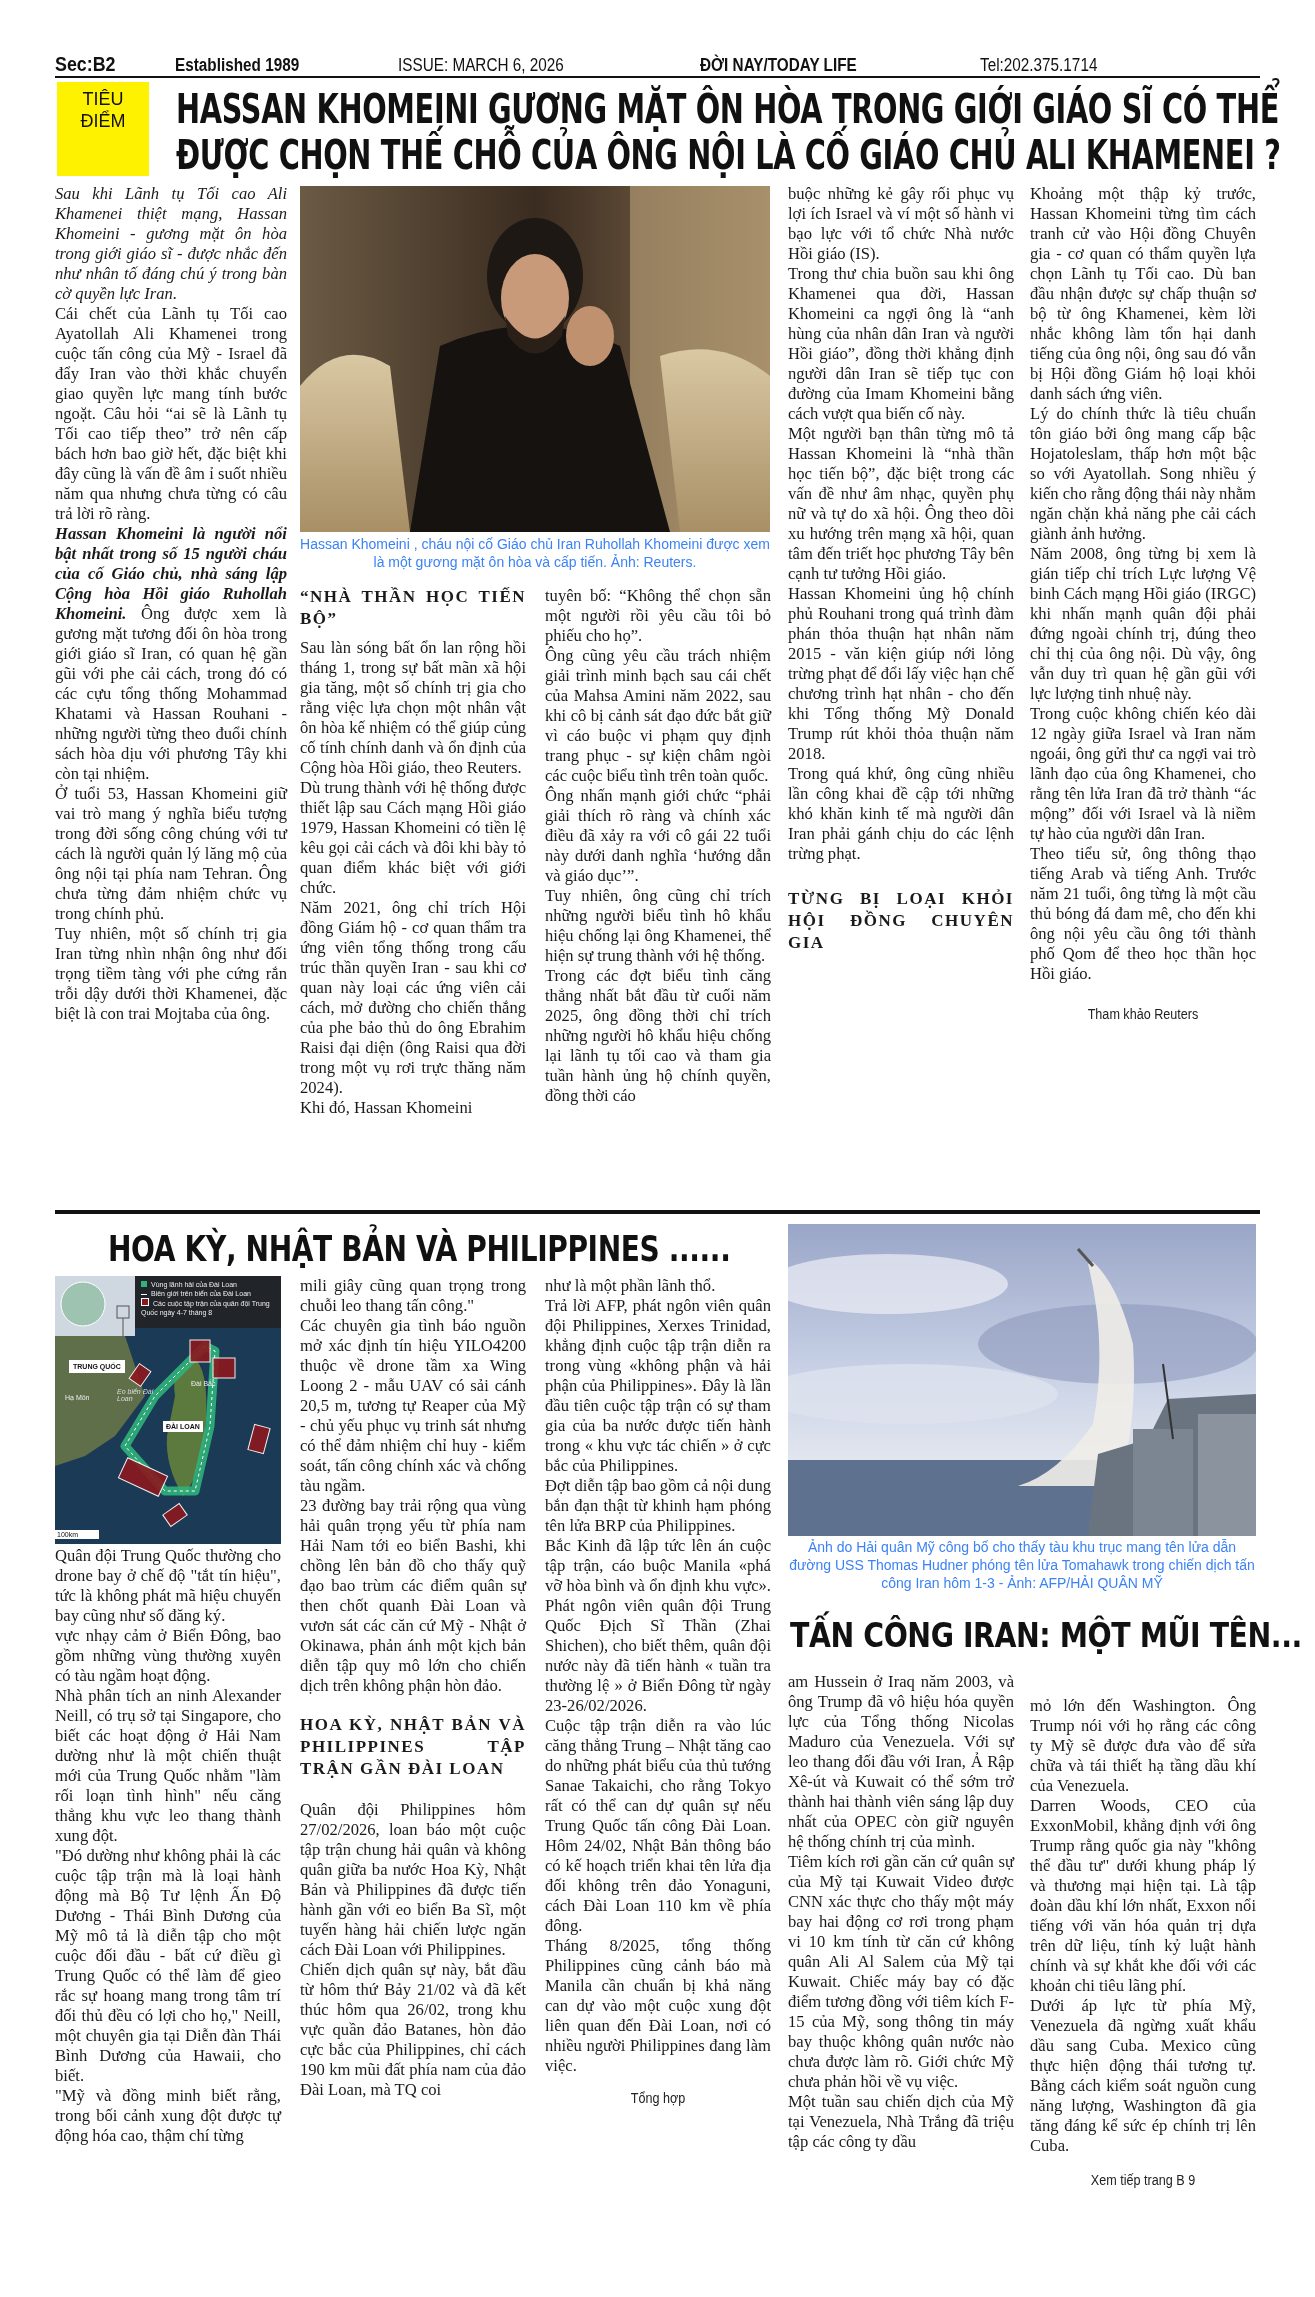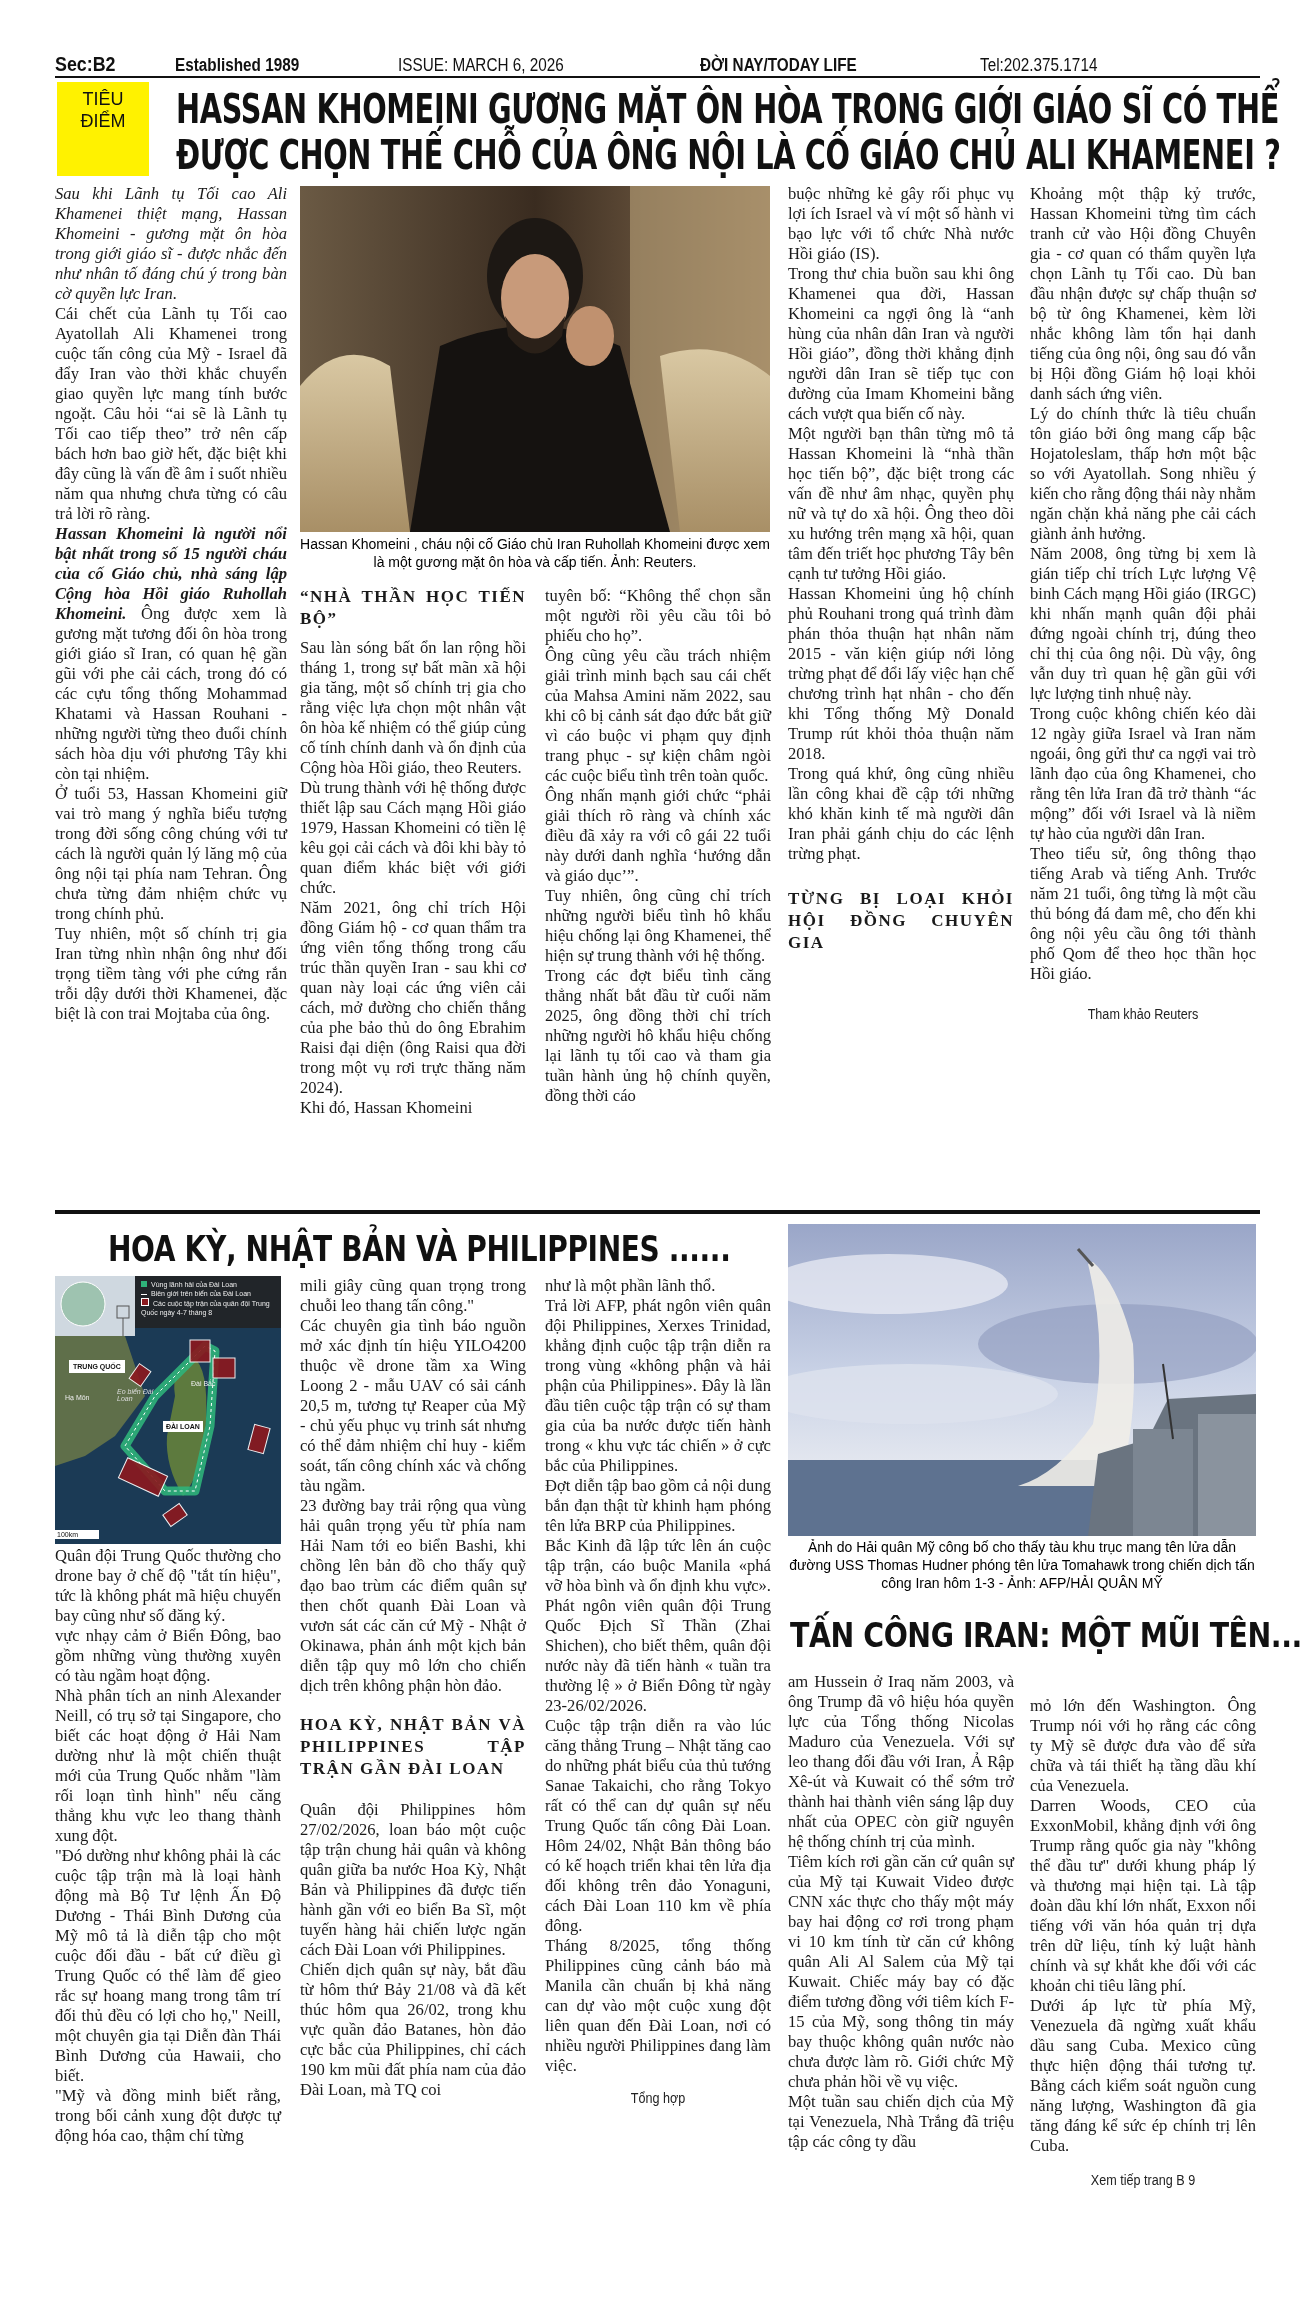--- a/index.html
+++ b/index.html
@@ -6,21 +6,21 @@
   body{width:1315px;height:2297px;position:relative;overflow:hidden;color:#111;}
   .abs{position:absolute;}
   .sans{font-family:"Liberation Sans","DejaVu Sans",sans-serif;}
   .col{position:absolute;font-family:"Liberation Serif","DejaVu Serif",serif;font-size:16.6px;line-height:20px;text-align:justify;color:#1a1a1a;}
   .col p{margin:0;}
   .col .it{font-style:italic;}
   .col .bi{font-style:italic;font-weight:bold;}
   .sub{font-family:"Liberation Serif","DejaVu Serif",serif;font-weight:bold;font-size:17px;line-height:22px;letter-spacing:1.5px;text-align:justify;margin:0;}
   .hdr{font-family:"Liberation Sans","DejaVu Sans",sans-serif;font-size:18px;font-weight:bold;top:55px;transform:scaleX(0.85);transform-origin:left;}
   .headline{font-family:"DejaVu Sans","Liberation Sans",sans-serif;font-weight:900;color:#111;transform:scaleX(0.72);transform-origin:left top;white-space:nowrap;letter-spacing:-0.5px;}
-  .caption{font-family:"Liberation Sans","DejaVu Sans",sans-serif;font-size:14px;line-height:18px;text-align:center;color:#000000;}
+  .caption{font-family:"Liberation Sans","DejaVu Sans",sans-serif;font-size:14px;line-height:18px;text-align:center;color:#3b82f6;}
   .credit{font-family:"Liberation Sans","DejaVu Sans",sans-serif;font-size:14px;text-align:center;color:#222;transform:scaleX(0.9);}
 </style>
 </head>
 <body>
 
 <div class="abs hdr" style="left:55px;font-size:21px;top:52px;">Sec:B2</div>
 <div class="abs hdr" style="left:175px;">Established 1989</div>
 <div class="abs hdr" style="left:398px;font-weight:normal;">ISSUE:  MARCH  6,  2026</div>
 <div class="abs hdr" style="left:700px;">ĐỜI NAY/TODAY LIFE</div>
 <div class="abs hdr" style="left:980px;font-weight:normal;">Tel:202.375.1714</div>
@@ -148,21 +148,21 @@
   <p>"Đó dường như không phải là các cuộc tập trận mà là loại hành động mà Bộ Tư lệnh Ấn Độ Dương - Thái Bình Dương của Mỹ mô tả là diễn tập cho một cuộc đối đầu - bất cứ điều gì Trung Quốc có thể làm để gieo rắc sự hoang mang trong tâm trí đối thủ đều có lợi cho họ," Neill, một chuyên gia tại Diễn đàn Thái Bình Dương của Hawaii, cho biết.</p>
   <p>"Mỹ và đồng minh biết rằng, trong bối cảnh xung đột được tự động hóa cao, thậm chí từng</p>
 </div>
 
 <div class="col" style="left:300px;top:1276px;width:226px;">
   <p>mili giây cũng quan trọng trong chuỗi leo thang tấn công."</p>
   <p>Các chuyên gia tình báo nguồn mở xác định tín hiệu YILO4200 thuộc về drone tầm xa Wing Loong 2 - mẫu UAV có sải cánh 20,5 m, tương tự Reaper của Mỹ - chủ yếu phục vụ trinh sát nhưng có thể đảm nhiệm chỉ huy - kiểm soát, tấn công chính xác và chống tàu ngầm.</p>
   <p>23 đường bay trải rộng qua vùng hải quân trọng yếu từ phía nam Hải Nam tới eo biển Bashi, khi chồng lên bản đồ cho thấy quỹ đạo bao trùm các điểm quân sự then chốt quanh Đài Loan và vươn sát các căn cứ Mỹ - Nhật ở Okinawa, phản ánh một kịch bản diễn tập quy mô lớn cho chiến dịch trên không phận hòn đảo.</p>
   <p class="sub" style="margin:18px 0 20px;font-family:Liberation Serif, serif;">HOA KỲ, NHẬT BẢN VÀ PHILIPPINES TẬP TRẬN GẦN ĐÀI LOAN</p>
   <p>Quân đội Philippines hôm 27/02/2026, loan báo một cuộc tập trận chung hải quân và không quân giữa ba nước Hoa Kỳ, Nhật Bản và Philippines đã được tiến hành gần với eo biển Ba Sĩ, một tuyến hàng hải chiến lược ngăn cách Đài Loan với Philippines.</p>
-  <p>Chiến dịch quân sự này, bắt đầu từ hôm thứ Bảy 21/08 và đã kết thúc hôm qua 26/02, trong khu vực quần đảo Batanes, hòn đảo cực bắc của Philippines, chỉ cách 190 km mũi đất phía nam của đảo Đài Loan, mà TQ coi</p>
+  <p>Chiến dịch quân sự này, bắt đầu từ hôm thứ Bảy 21/02 và đã kết thúc hôm qua 26/02, trong khu vực quần đảo Batanes, hòn đảo cực bắc của Philippines, chỉ cách 190 km mũi đất phía nam của đảo Đài Loan, mà TQ coi</p>
 </div>
 
 <div class="col" style="left:545px;top:1276px;width:226px;">
   <p>như là một phần lãnh thổ.</p>
   <p>Trả lời AFP, phát ngôn viên quân đội Philippines, Xerxes Trinidad, khẳng định cuộc tập trận diễn ra trong vùng «không phận và hải phận của Philippines». Đây là lần đầu tiên cuộc tập trận có sự tham gia của ba nước được tiến hành trong « khu vực tác chiến » ở cực bắc của Philippines.</p>
   <p>Đợt diễn tập bao gồm cả nội dung bắn đạn thật từ khinh hạm phóng tên lửa BRP của Philippines.</p>
   <p>Bắc Kinh đã lập tức lên án cuộc tập trận, cáo buộc Manila «phá vỡ hòa bình và ổn định khu vực». Phát ngôn viên quân đội Trung Quốc Địch Sĩ Thần (Zhai Shichen), cho biết thêm, quân đội nước này đã tiến hành « tuần tra thường lệ » ở Biển Đông từ ngày 23-26/02/2026.</p>
   <p>Cuộc tập trận diễn ra vào lúc căng thẳng Trung – Nhật tăng cao do những phát biểu của thủ tướng Sanae Takaichi, cho rằng Tokyo rất có thể can dự quân sự nếu Trung Quốc tấn công Đài Loan. Hôm 24/02, Nhật Bản thông báo có kế hoạch triển khai tên lửa địa đối không trên đảo Yonaguni, cách Đài Loan 110 km về phía đông.</p>
   <p>Tháng 8/2025, tổng thống Philippines cũng cảnh báo mà Manila cần chuẩn bị khả năng can dự vào một cuộc xung đột liên quan đến Đài Loan, nơi có nhiều người Philippines đang làm việc.</p>
   <div class="credit" style="margin-top:12px;">Tổng hợp</div>

